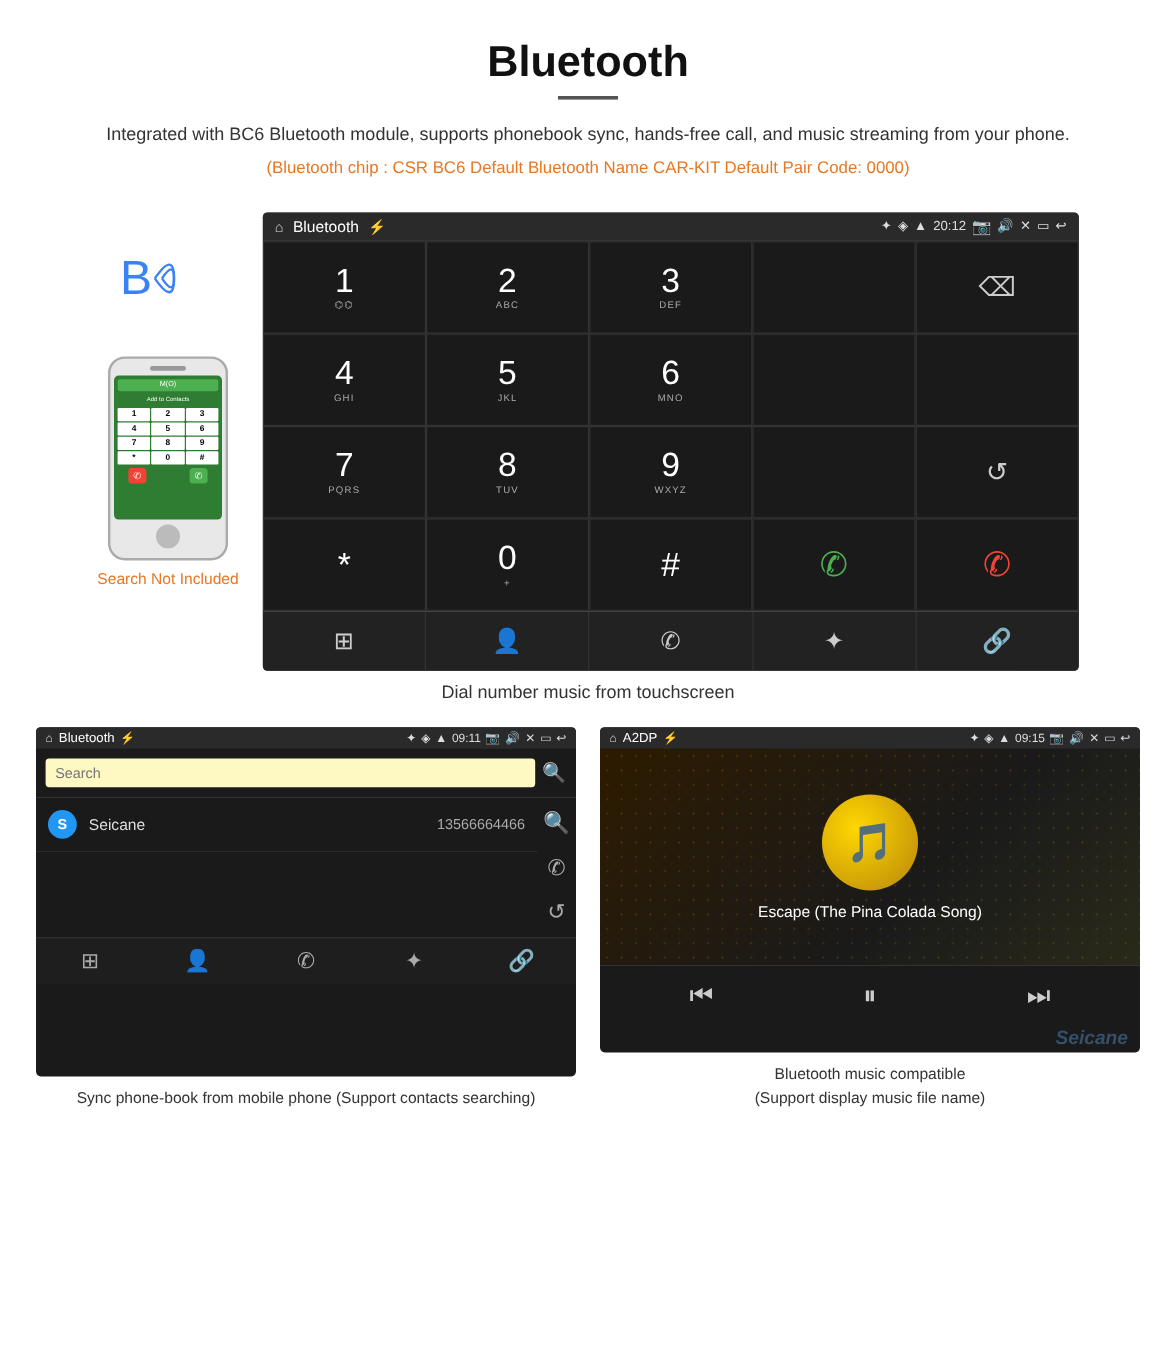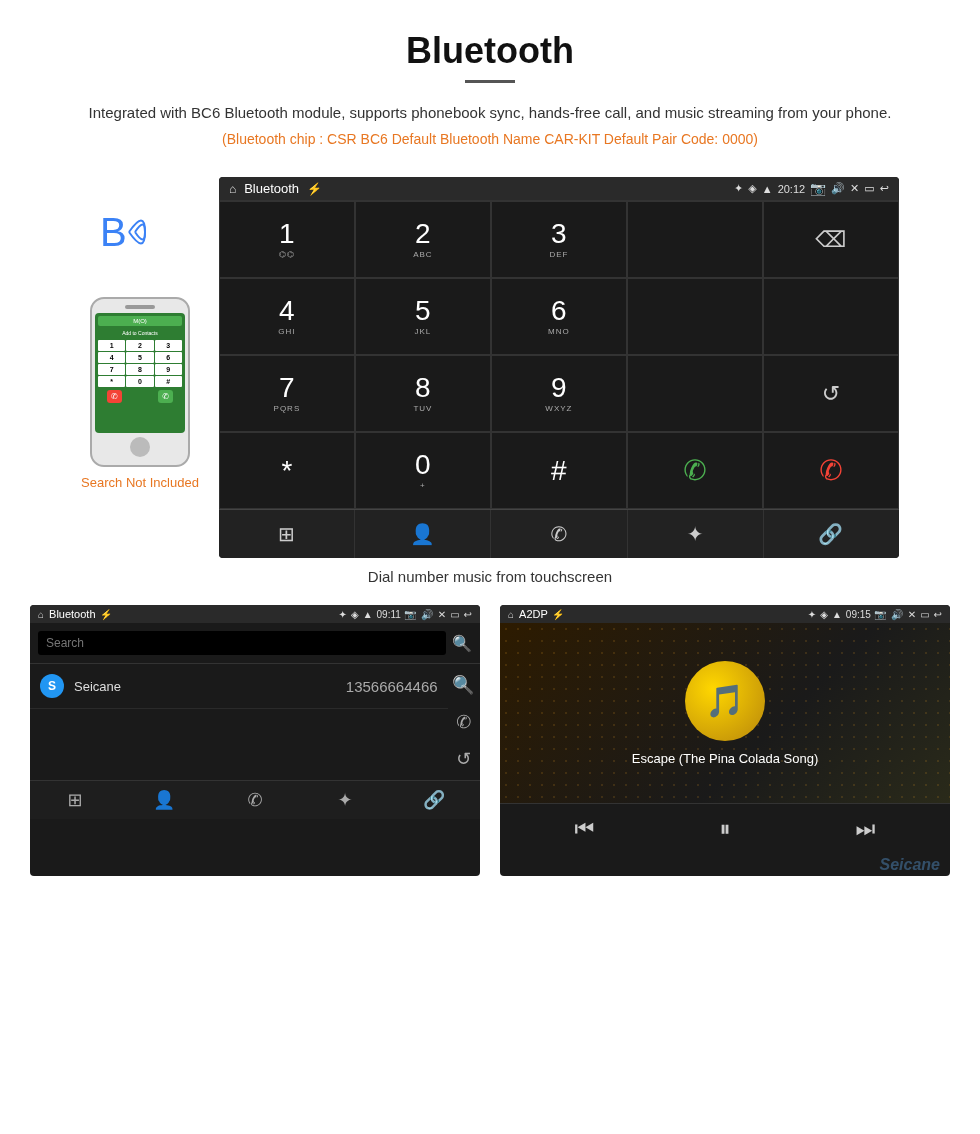--- a/index.html
+++ b/index.html
@@ -257,21 +257,21 @@
     
     .pb-search-row {
       display: flex;
       align-items: center;
       padding: 8px 8px;
       border-bottom: 1px solid #333;
       gap: 6px;
     }
     .pb-search-input {
       flex: 1;
-      background: #000000;
+      background: #fef9c3;
       border: none;
       border-radius: 3px;
       padding: 5px 8px;
       color: #888;
       font-size: 12px;
     }
     .pb-search-icon { color: #aaa; font-size: 16px; }
     .pb-contact-row {
       display: flex;
       align-items: center;
@@ -288,21 +288,21 @@
       color: #fff;
       display: flex;
       align-items: center;
       justify-content: center;
       font-size: 12px;
       font-weight: bold;
       margin-right: 10px;
       flex-shrink: 0;
     }
     .pb-contact-name { flex: 1; }
-    .pb-contact-phone { color: #aaa; font-size: 15px; }
+    .pb-contact-phone { color: #aaa; font-size: 12px; }
     .pb-side-icons {
       display: flex;
       flex-direction: column;
       align-items: center;
       justify-content: space-around;
       padding: 10px 5px;
       gap: 15px;
     }
     .pb-side-icon { color: #aaa; font-size: 18px; cursor: pointer; }
     .pb-layout {
@@ -576,20 +576,24 @@
       </div>
 
       <div class="pb-nav">
         <div class="pb-nav-item">⊞</div>
         <div class="pb-nav-item active">👤</div>
         <div class="pb-nav-item">✆</div>
         <div class="pb-nav-item">✦</div>
         <div class="pb-nav-item">🔗</div>
       </div>
     </div>
+    <div class="screen-caption">
+      <span>Sync phone-book from mobile phone
+(Support contacts searching)</span>
+    </div>
   </div>
 
   <div class="bottom-screen-block">
     <div class="screen-img">
 
       <div class="screen-statusbar">
         <div style="display:flex;align-items:center;gap:5px;">
           <span>⌂</span>
           <span style="color:#fff;font-size:11px;">A2DP</span>
           <span>⚡</span>
@@ -616,15 +620,18 @@
       <div class="music-controls">
         <span class="music-ctrl-btn">⏮</span>
         <span class="music-ctrl-btn">⏸</span>
         <span class="music-ctrl-btn">⏭</span>
       </div>
 
       <div style="position:relative;">
         <div style="color:rgba(100,180,255,0.35);font-size:16px;font-style:italic;font-weight:bold;text-align:right;padding:2px 10px;">Seicane</div>
       </div>
     </div>
+    <div class="screen-caption">
+      Bluetooth music compatible<br>(Support display music file name)
+    </div>
   </div>
 
 </div>
 
 </body></html>

